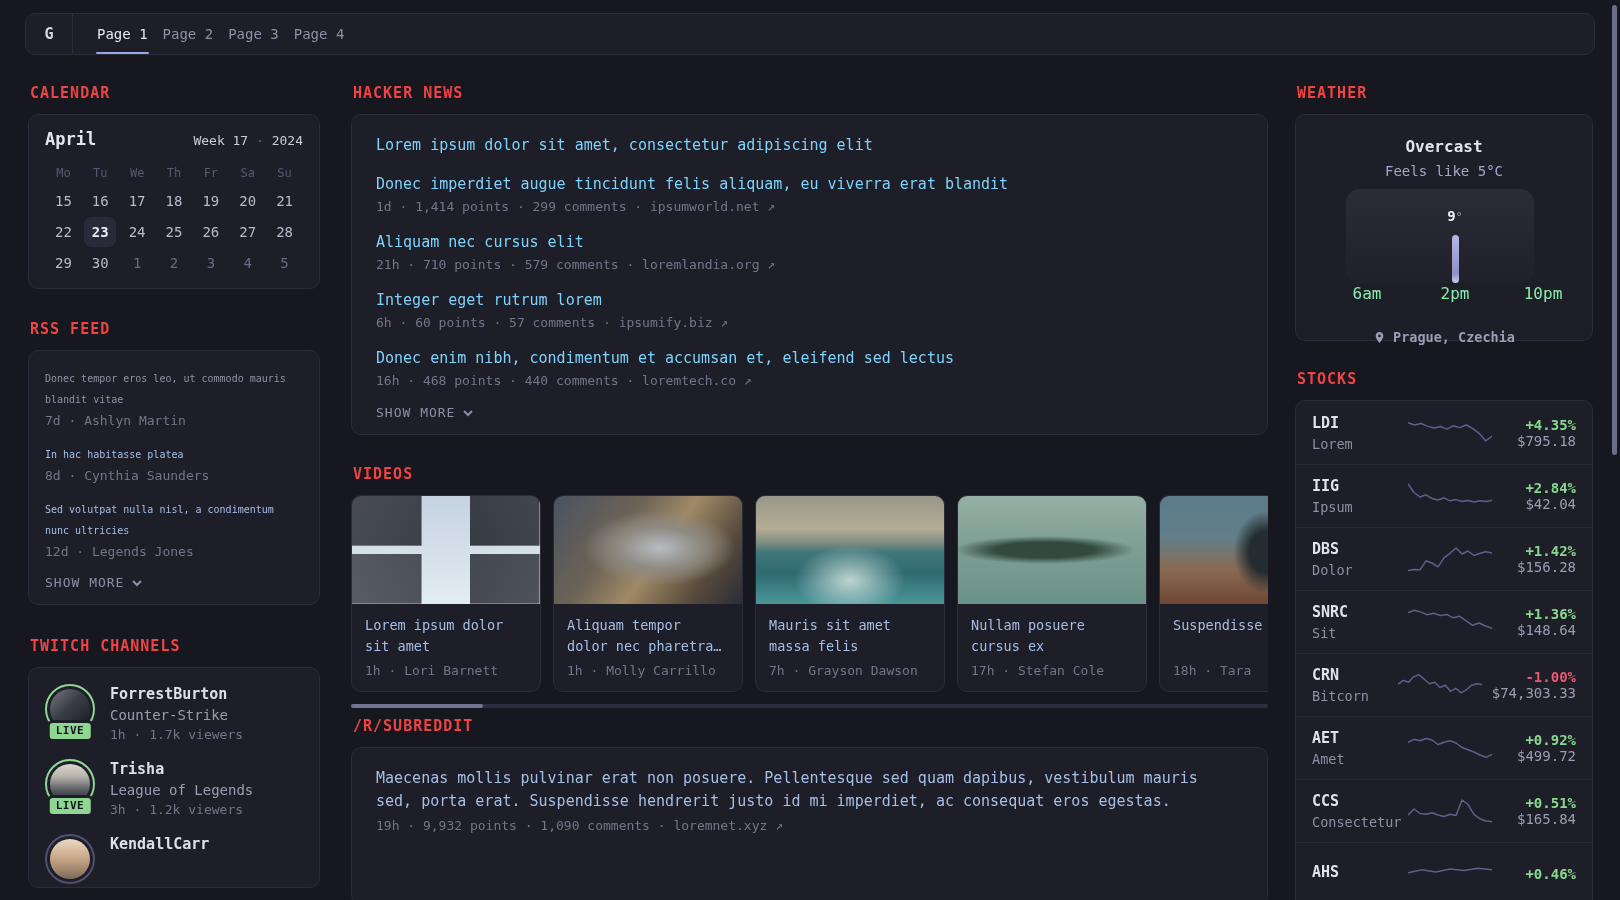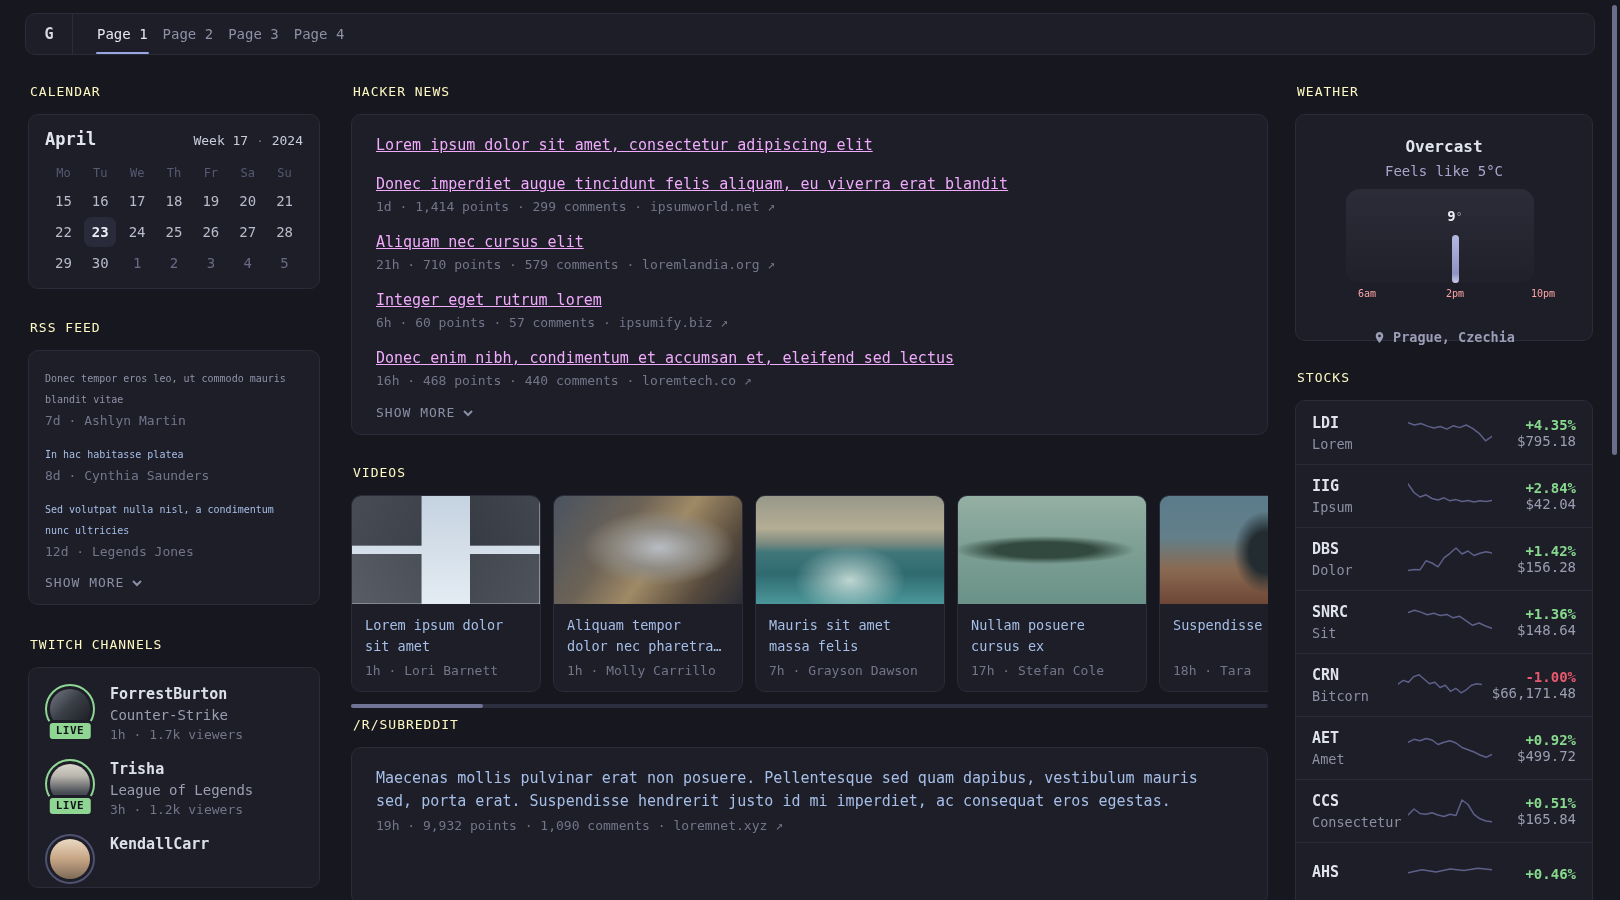--- a/index.html
+++ b/index.html
@@ -26,22 +26,22 @@
   .tab.active { color:#e4e6f0; }
   .tab.active::after { content:""; position:absolute; left:0; right:0; bottom:0;
     height:2px; border-radius:2px; background:#98a7e2; }
 
   
   .col { position:absolute; top:55px; }
   .col-left  { left:28px;  width:292px; }
   .col-mid   { left:351px; width:917px; }
   .col-right { left:1295px; width:298px; }
 
-  .section-title { font-size:13px; letter-spacing:1px; color:#fef9c3;
-    margin:29px 0 14px 2px; height:16px; }
+  .section-title { font-size:15px; letter-spacing:1px; color:#ef4444;
+    margin:29px 0 14px 2px; height:16px;font-weight:bold; }
 
   
   .cal-card { padding:14px 16px 10px; }
   .cal-head { display:flex; justify-content:space-between; align-items:baseline; margin-bottom:13px; }
   .cal-month { font-size:17px; font-weight:bold; color:#e2e4ee; }
   .cal-week { font-size:13px; color:#c9ccda; }
   .cal-week .dim-dot { color:#6b6e87; }
   .cal-grid { display:grid; grid-template-columns:repeat(7,1fr); row-gap:1px; }
   .cal-wd { font-size:12px; color:#565972; text-align:center; height:24px; line-height:22px; }
   .cal-day { font-size:14px; color:#b8bbcc; text-align:center; height:30px; line-height:30px;
@@ -74,21 +74,21 @@
     background:#90d693; color:#14141c; font-size:11px; font-weight:bold; letter-spacing:.5px;
     padding:1px 6px 2px; border-radius:6px; border:3px solid #1e1e28; }
   .live-badge:empty { display:none; }
   .ch-name { font-size:15px; color:#dde0ea; font-weight:bold; margin-top:1px; }
   .ch-game { font-size:14px; color:#9b9eb2; margin-top:4px; }
   .ch-meta { font-size:13px; color:#73768b; margin-top:4px; }
 
   
   .hn-card { padding:19px 24px 14px; }
   .hn-item { margin-bottom:17px; }
-  .hn-title { font-size:15px; line-height:22px; color:#f0abfc;text-decoration:underline; }
+  .hn-title { font-size:15px; line-height:22px; color:#7dd3fc; }
   .hn-meta { font-size:13px; color:#73768b; margin-top:4px; }
   .sub-card { padding:19px 24px; height:158px; overflow:hidden; }
   .sub-title { font-size:15px; line-height:23px; color:#a6bfe8; max-width:860px; }
   .sub-meta { font-size:13px; color:#73768b; margin-top:5px; }
 
   
   .carousel { display:flex; gap:12px; overflow:hidden; width:917px; }
   .vcard { flex:0 0 190px; background:#1e1e28; border:1px solid #2b2b39; border-radius:10px; }
   .vthumb { width:100%; height:108px; border-radius:9px 9px 0 0; }
   .thumb-towers { background-image:
@@ -123,21 +123,21 @@
   .wx-cond { text-align:center; font-size:16px; font-weight:bold; color:#e2e4ee; margin-top:6px; }
   .wx-feels { text-align:center; font-size:14px; color:#a8a5cb; margin-top:7px; }
   .wx-chart { position:relative; width:264px; height:112px; margin:12px auto 0; display:flex; }
   .wx-region { position:absolute; left:34px; right:42px; top:-2px; bottom:20px; border-radius:14px;
     background:linear-gradient(180deg,rgba(170,170,205,.10),rgba(170,170,205,.015)); }
   .wbar { width:22px; height:112px; display:flex; flex-direction:column; align-items:center;
     justify-content:flex-end; position:relative; z-index:1; }
   .wbar-fill { width:7px; border-radius:4px;
     background:linear-gradient(180deg,#6265914 0%,#606390 0%,#42456a 100%); }
   .wbar.hl .wbar-fill { background:linear-gradient(180deg,#b3b8e2 0%,#8e93c4 80%,#c9cdec 100%); }
-  .wbar-hour { height:20px; font-size:10px; color:#fca5a5; line-height:22px; white-space:nowrap;text-align:right; }
+  .wbar-hour { height:20px; font-size:16px; color:#86efac; line-height:22px; white-space:nowrap;text-align:right; }
   .wbar-temp { position:absolute; left:50%; transform:translateX(-50%); white-space:nowrap; }
   .wbar-temp .t { font-size:14px; font-weight:bold; color:#eceef5; }
   .wbar-temp .d { font-size:12px; color:#8a8da2; }
   .wx-loc { display:flex; align-items:center; justify-content:center; gap:7px;
     margin-top:26px; font-size:13.5px; color:#9a9db5;font-weight:bold; }
   .pin { width:13px; height:13px; fill:#9a9db5; }
 
   
   .stocks-card { padding:0 0; overflow:hidden; height:521px; }
   .stock-row { display:flex; align-items:center; height:63px; padding:0 16px; gap:10px; cursor:pointer; }
@@ -540,21 +540,21 @@
       <div class="stock-row">
         <div class="stock-id">
           <div class="stock-sym">CRN</div>
           <div class="stock-name">Bitcorn</div>
         </div>
         <svg class="spark" viewBox="0 0 84 36">
           <polyline points="0.0,17.1 5.3,13.4 10.5,15.3 15.8,9.6 21.0,7.8 26.3,12.3 31.5,16.8 36.8,15.3 42.0,20.5 47.3,18.3 52.5,24.3 57.8,21.3 63.0,25.8 68.3,22.8 73.5,18.3 78.8,16.8 84.0,17.5"></polyline>
         </svg>
         <div class="stock-right">
           <div class="stock-chg down">-1.00%</div>
-          <div class="stock-price">$66,171.48</div>
+          <div class="stock-price">$74,303.33</div>
         </div>
       </div>
       <div class="stock-row">
         <div class="stock-id">
           <div class="stock-sym">AET</div>
           <div class="stock-name">Amet</div>
         </div>
         <svg class="spark" viewBox="0 0 84 36">
           <polyline points="0.0,12.3 6.0,9.3 12.0,10.8 18.0,8.5 24.0,10.0 30.0,14.5 36.0,12.3 42.0,10.8 48.0,13.0 54.0,17.5 60.0,19.8 66.0,22.0 72.0,25.0 78.0,27.3 84.0,24.3"></polyline>
         </svg>

